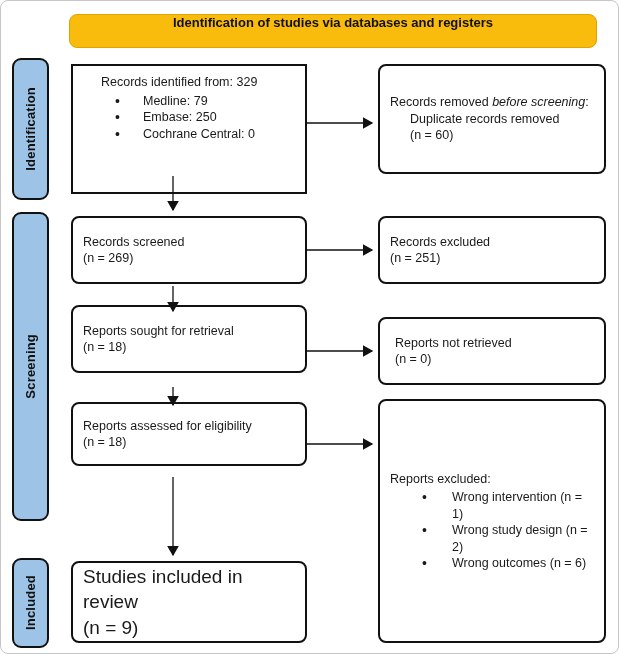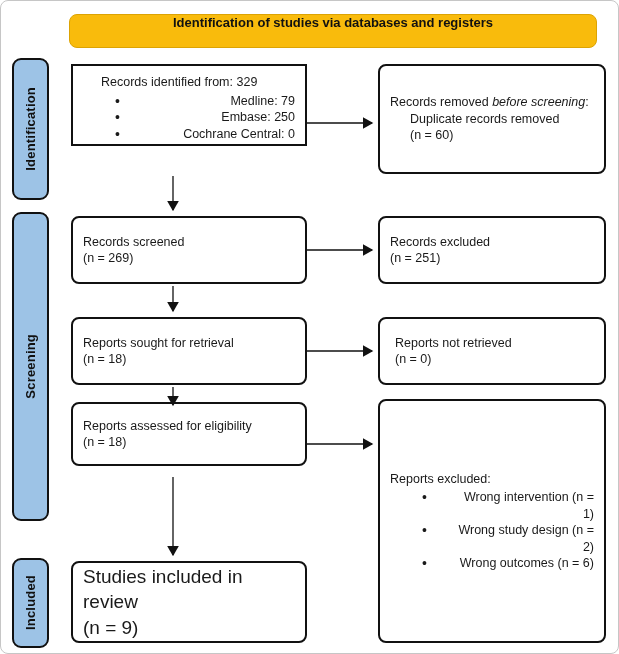--- a/index.html
+++ b/index.html
@@ -50,32 +50,32 @@
     position: absolute;
     background: #fff;
     border: 2px solid #111;
     font-size: 12.5px;
     line-height: 1.32;
     padding: 8px 10px;
   }
   .node.center-v { display: flex; flex-direction: column; justify-content: center; border-radius: 8px; }
   .col-l { left: 70px; width: 236px; }
   .col-r { left: 377px; width: 228px; }
-  .node-identified { top: 63px; height: 82px; padding-left: 28px; }
+  .node-identified { top: 63px; height: 130px; padding-left: 28px; }
   .node-removed   { top: 63px; height: 110px; }
   .node-screened  { top: 215px; height: 68px; }
   .node-rec-excl  { top: 215px; height: 68px; }
-  .node-sought    { top: 316px; height: 68px; }
+  .node-sought    { top: 304px; height: 68px; }
   .node-not-retr  { top: 316px; height: 68px; padding-left: 15px; }
   .node-assessed  { top: 401px; height: 64px; }
   .node-rep-excl  { top: 398px; height: 244px; }
   .node-included-box { top: 560px; height: 82px; font-size: 19px; }
   .indent { padding-left: 20px; }
   ul.bullets { list-style: none; margin-top: 2px; }
-  ul.bullets li { position: relative; padding-left: 42px; text-align: right; }
+  ul.bullets li { position: relative; padding-left: 42px; }
   ul.bullets li::before {
     content: "\2022";
     position: absolute; left: 14px; top: -1px;
     font-size: 14px;
   }
   ul.bullets.wide li { padding-left: 62px; }
   ul.bullets.wide li::before { left: 32px; }
   .arrows { position: absolute; left: 0; top: 0; width: 619px; height: 654px; pointer-events: none; }
   .em { font-style: italic; }
 </style>

